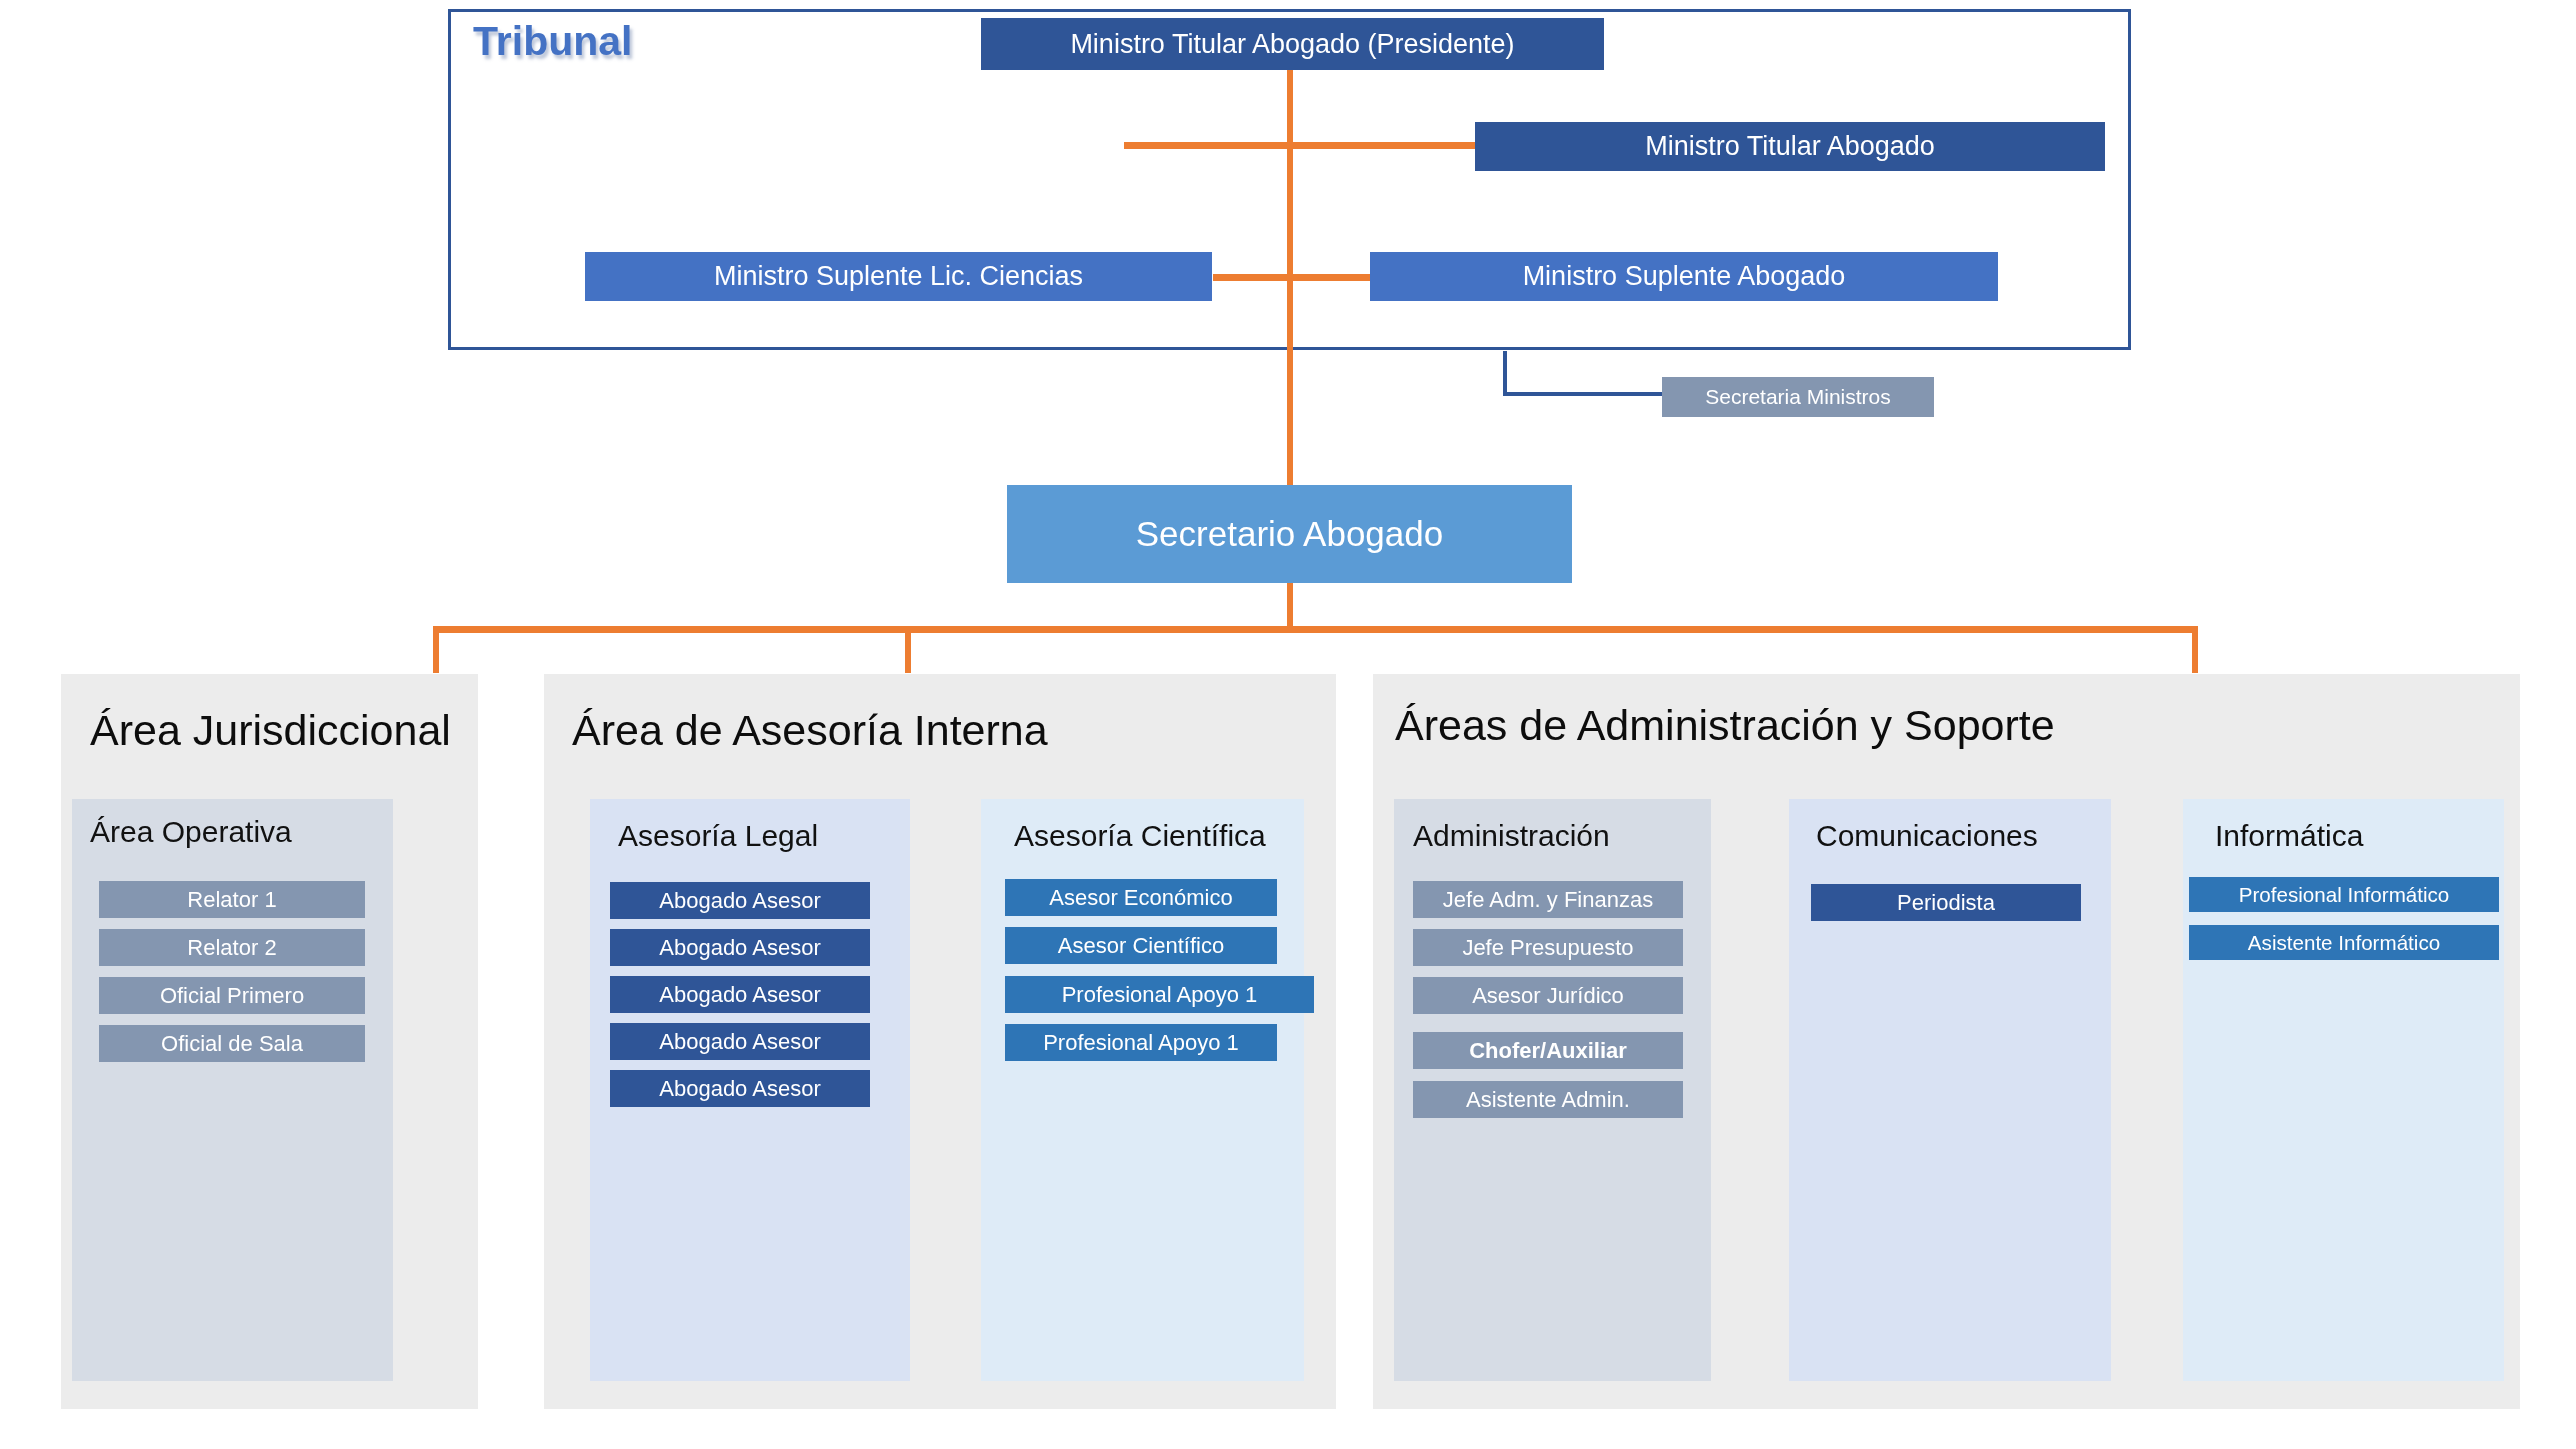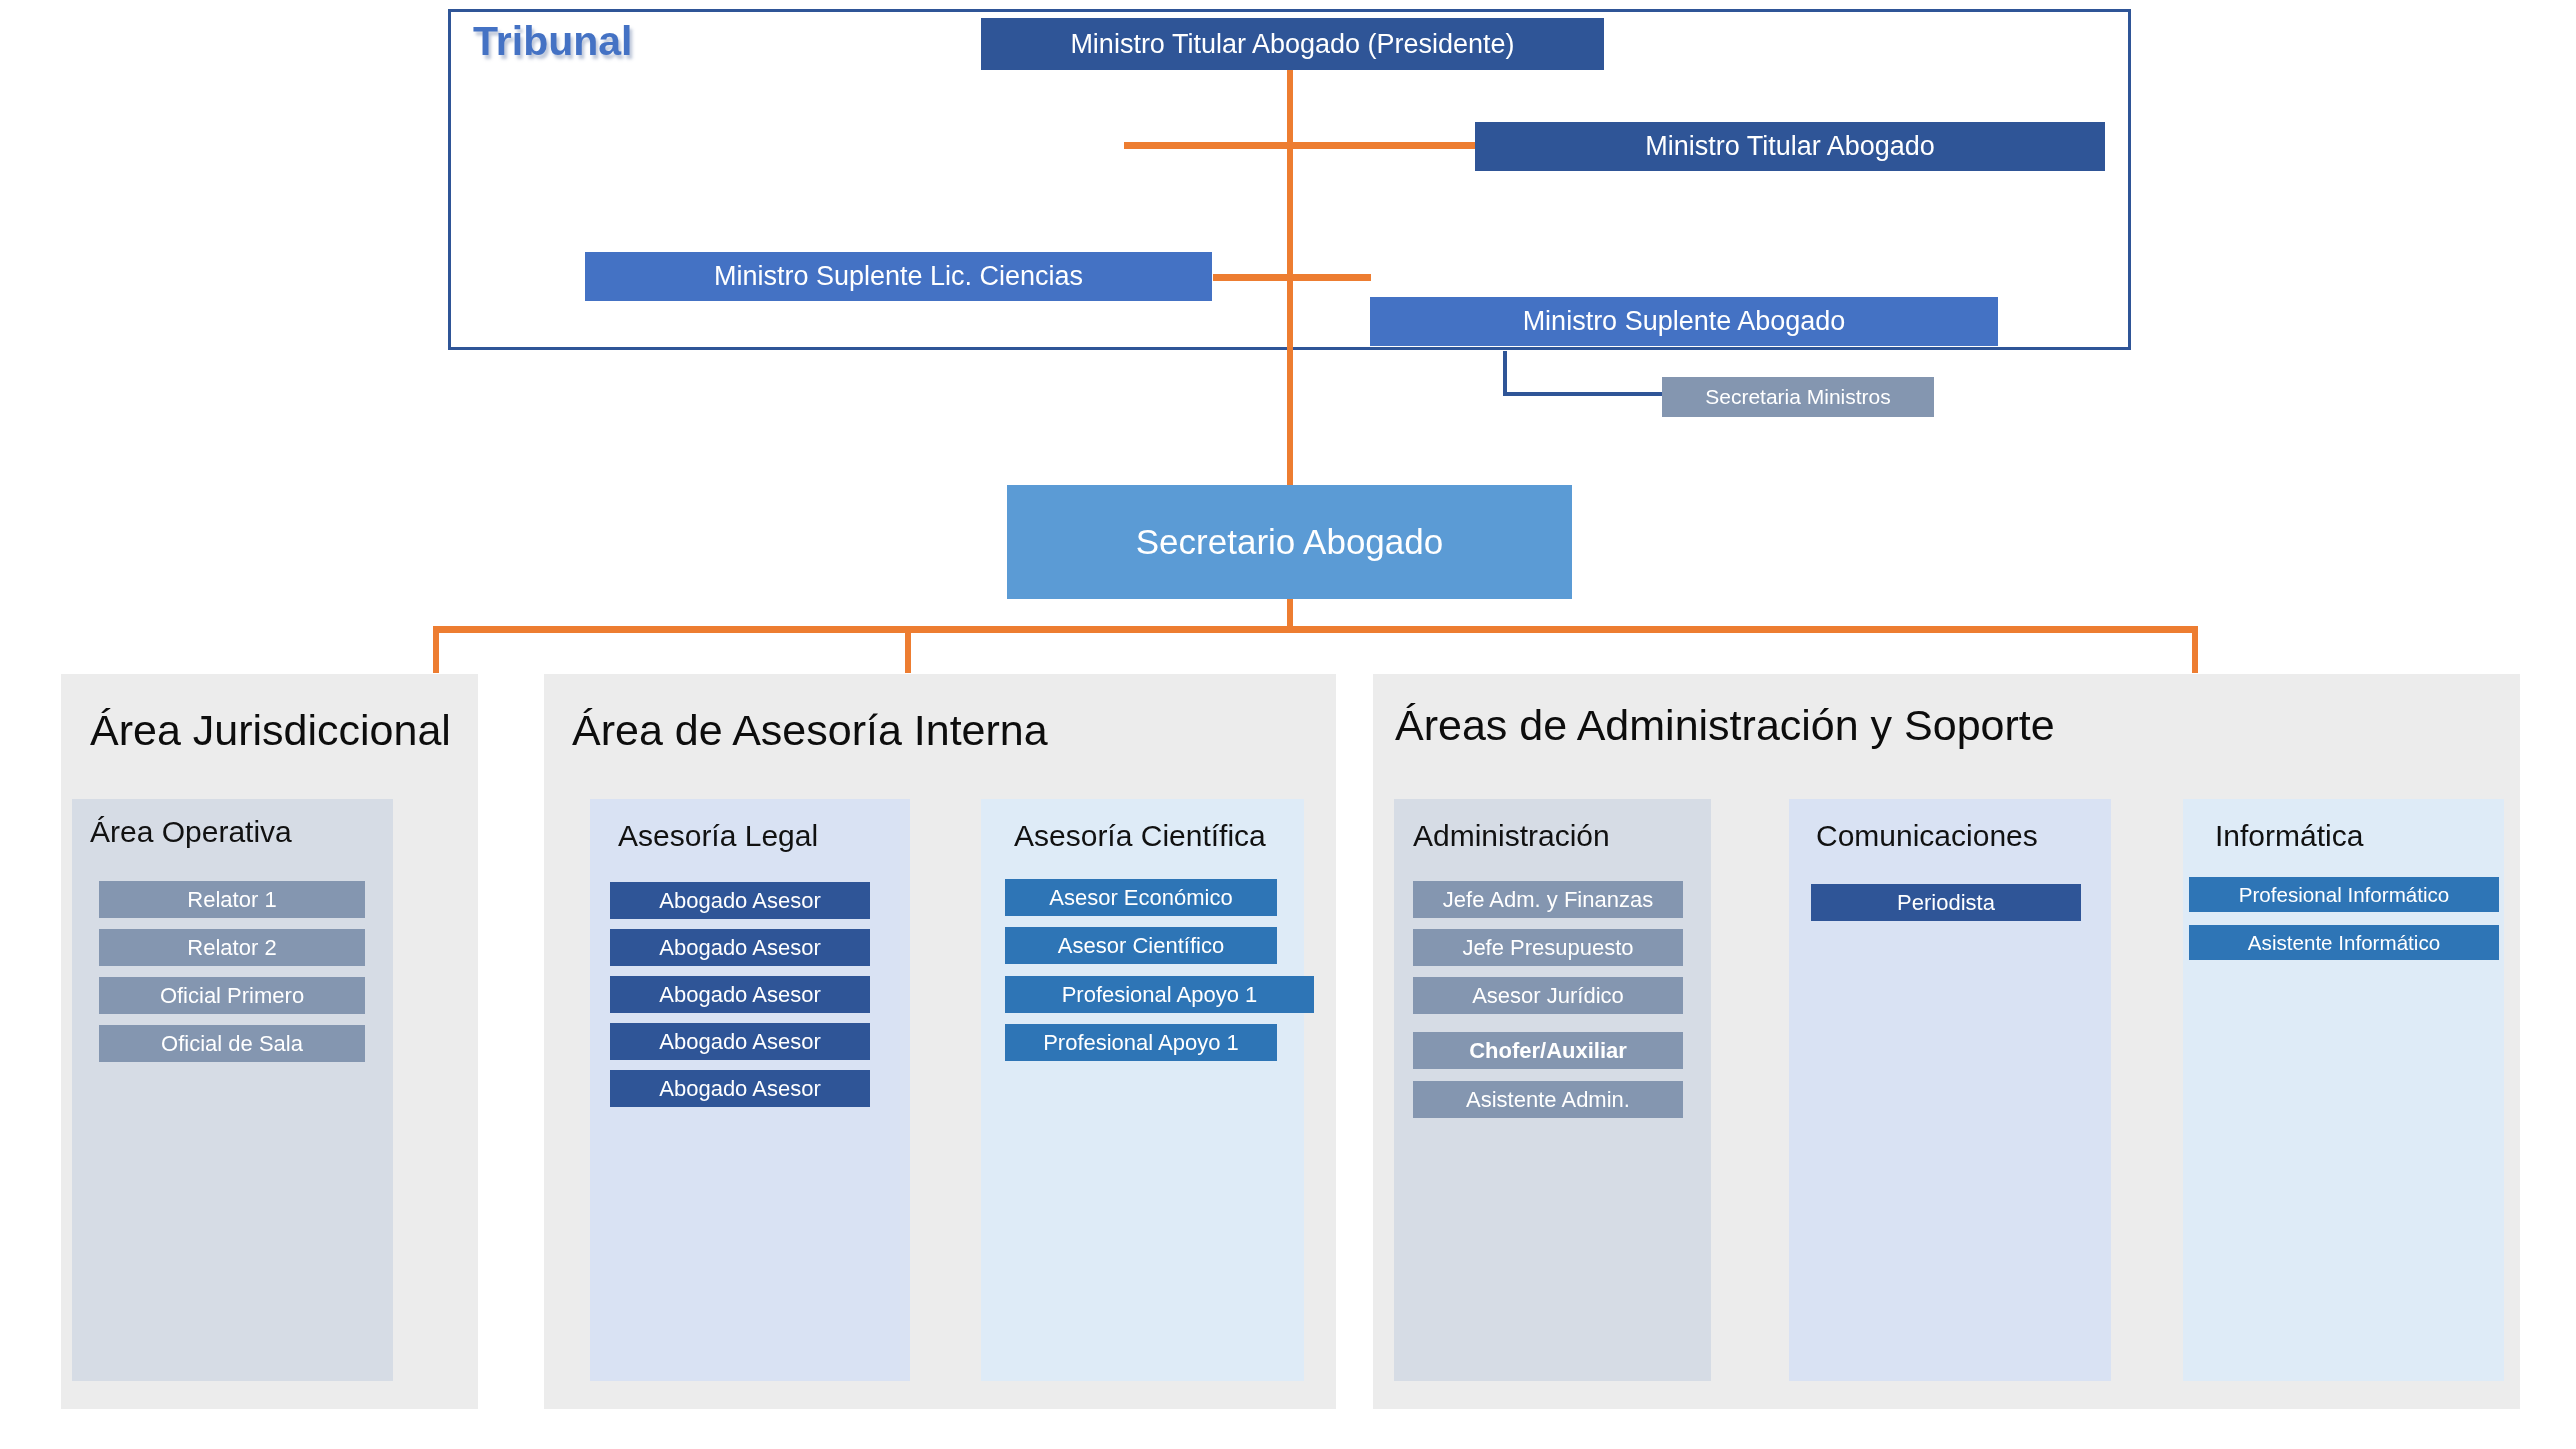--- a/index.html
+++ b/index.html
@@ -70,25 +70,25 @@
   <div class="line-navy" style="left:1503px;top:351px;width:3.9px;height:45px;"></div>
   <div class="line-navy" style="left:1503px;top:392px;width:160px;height:3.9px;"></div>
 
   <div class="node dark ministro" style="left:981px;top:18px;width:623px;height:52px;">Ministro Titular Abogado (Presidente)</div>
 
 
   <div class="node dark ministro" style="left:1475px;top:122px;width:630px;height:49px;">Ministro Titular Abogado</div>
 
   <div class="node medium ministro" style="left:585px;top:252px;width:627px;height:49px;">Ministro Suplente Lic. Ciencias</div>
 
-  <div class="node medium ministro" style="left:1370px;top:252px;width:628px;height:49px;margin-top:45px;">Ministro Suplente Abogado</div>
+  <div class="node medium ministro" style="left:1370px;top:252px;width:628px;height:49px;">Ministro Suplente Abogado</div>
 
   <div class="node grayblue" id="secretaria-node" style="left:1662px;top:377px;width:272px;height:40px;">Secretaria Ministros</div>
 
-  <div class="node light" id="secretario-node" style="left:1007px;top:485px;width:565px;height:114px;">Secretario Abogado</div>
+  <div class="node light" id="secretario-node" style="left:1007px;top:485px;width:565px;height:98px;">Secretario Abogado</div>
 
   <div class="abs panel" style="left:61px;top:674px;width:417px;height:735px;"></div>
   <div class="area-title" style="left:90px;top:706px;">Área Jurisdiccional</div>
 
   <div class="abs sub-grayblue" style="left:72px;top:799px;width:321px;height:582px;"></div>
   <div class="group-title" style="left:90px;top:815px;">Área Operativa</div>
 
   <div class="node grayblue small-node" style="left:99px;top:881px;width:266px;height:37px;">Relator 1</div>
   <div class="node grayblue small-node" style="left:99px;top:929px;width:266px;height:37px;">Relator 2</div>
   <div class="node grayblue small-node" style="left:99px;top:977px;width:266px;height:37px;">Oficial Primero</div>

